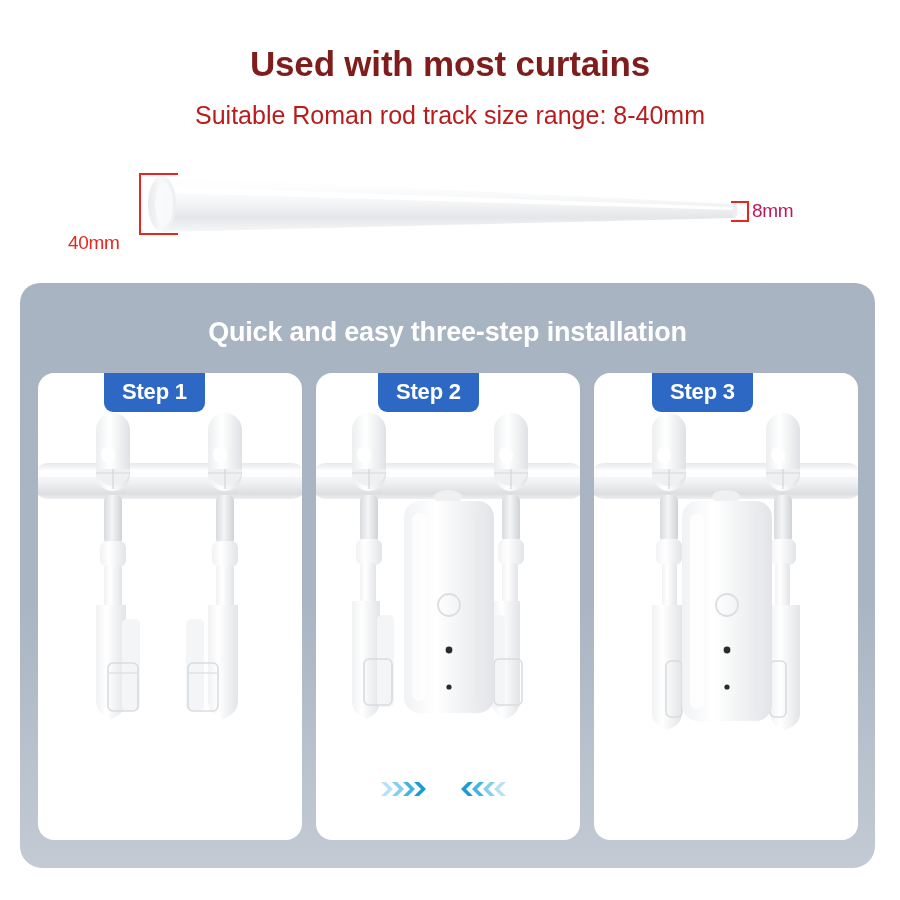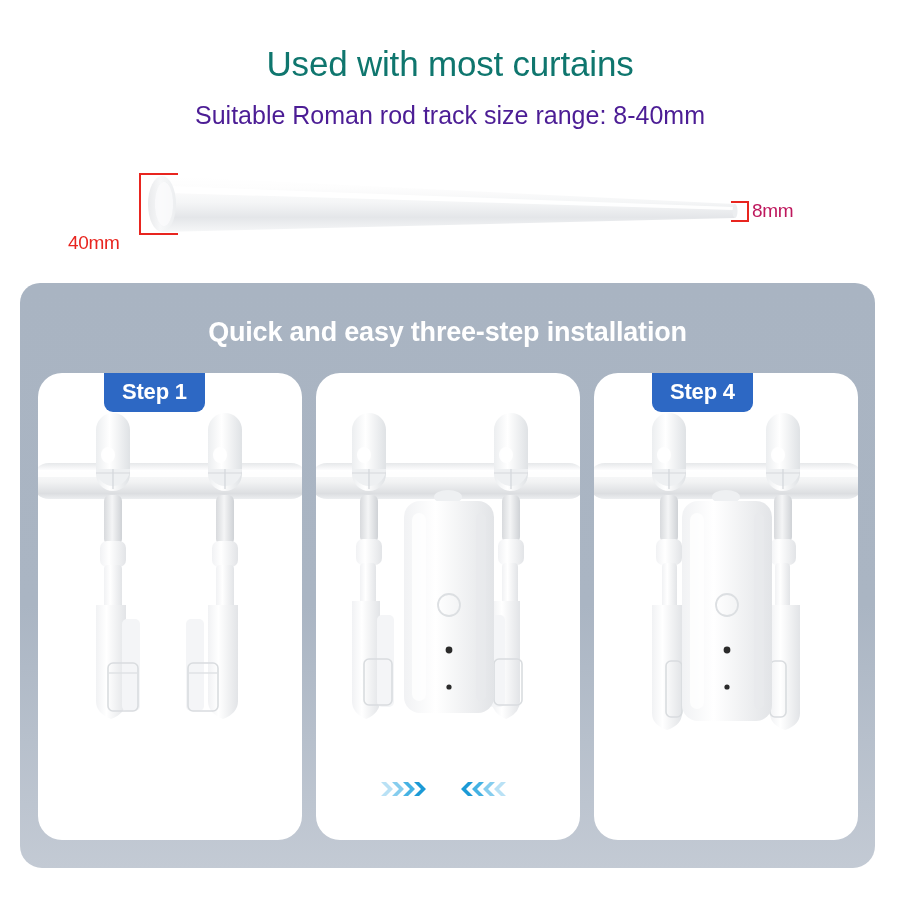--- a/index.html
+++ b/index.html
@@ -9,27 +9,27 @@
     font-family:"Liberation Sans", sans-serif;
     overflow:hidden;
     position:relative;
   }
   .page{position:relative;width:900px;height:900px;}
 
   
   .title{
     position:absolute;left:0;top:44px;width:900px;
     text-align:center;
-    font-size:35px;font-weight:normal;color:#0f766e;
+    font-size:35px;font-weight:bold;color:#7f1d1d;
     letter-spacing:-0.2px;
   }
   .subtitle{
     position:absolute;left:0;top:101px;width:900px;
     text-align:center;
-    font-size:25px;font-weight:normal;color:#4c1d95;
+    font-size:25px;font-weight:normal;color:#b91c1c;
   }
 
   
   .rod-area{position:absolute;left:0;top:160px;width:900px;height:105px;}
   .rod-svg{position:absolute;left:0;top:0;}
   .label-40{
     position:absolute;left:68px;top:200px;
     font-size:19px;color:#e8251f;font-weight:normal;
     letter-spacing:-0.3px;
     margin-top:32px;
@@ -57,21 +57,21 @@
   
   .cards{
     position:absolute;left:18px;top:90px;
     width:820px;height:467px;
     display:flex;gap:14px;
   }
   .card{
     position:relative;
     flex:1 1 0;
     background:#ffffff;
-    border-radius:24px;
+    border-radius:16px;
     overflow:hidden;
   }
   .badge{
     position:absolute;top:0;
     background:#2d68c4;
     color:#ffffff;
     font-size:22px;font-weight:bold;
     padding:8px 18px 9px 18px;
     border-radius:0 0 9px 9px;
     letter-spacing:-0.2px;
@@ -194,20 +194,21 @@
             <rect x="178" y="192" width="18" height="46" rx="4" fill="url(#clipG)"></rect>
             <path d="M170,232 h30 v96 q0,12 -15,18 q-15,-6 -15,-18 z" fill="url(#clipG)"></path>
             <rect x="148" y="246" width="18" height="92" rx="5" fill="#f4f5f7"></rect>
             <rect x="150" y="290" width="30" height="48" rx="5" fill="none" stroke="#d9dcdf" stroke-width="1.6"></rect>
             <line x1="150" y1="300" x2="180" y2="300" stroke="#dfe1e4" stroke-width="1.4"></line>
           </g>
         </svg>
       </div>
 
       <div class="card">
+        <div class="badge b2">Step 2</div>
         <svg class="scene" viewBox="0 0 264 467" preserveAspectRatio="xMidYMid meet">
 
           <rect x="-6" y="90" width="276" height="36" rx="17" fill="url(#railG)"></rect>
           <rect x="-6" y="97" width="276" height="7" rx="3.5" fill="#ffffff" opacity="0.85"></rect>
 
           <g>
             <rect x="36" y="40" width="34" height="78" rx="17" fill="url(#hookG)"></rect>
             <path d="M36,96 a17,17 0 0 0 34,0 z" fill="#eef0f2"></path>
             <line x1="53" y1="96" x2="53" y2="116" stroke="#d5d8dc" stroke-width="1.3"></line>
             <line x1="36" y1="100" x2="70" y2="100" stroke="#d5d8dc" stroke-width="1.2"></line>
@@ -259,21 +260,21 @@
               <path d="M12,2 L5,9 L12,16 L7,16 L0,9 L7,2 Z" fill="#1b9ad6"></path>
               <path d="M23,2 L16,9 L23,16 L18,16 L11,9 L18,2 Z" fill="#45b2e3"></path>
               <path d="M34,2 L27,9 L34,16 L29,16 L22,9 L29,2 Z" fill="#86cdee"></path>
               <path d="M45,2 L38,9 L45,16 L40,16 L33,9 L40,2 Z" fill="#b9e1f5"></path>
             </svg>
           </div>
         </div>
       </div>
 
       <div class="card">
-        <div class="badge b3">Step 4</div>
+        <div class="badge b3">Step 3</div>
         <svg class="scene" viewBox="0 0 264 467" preserveAspectRatio="xMidYMid meet">
 
           <rect x="-6" y="90" width="276" height="36" rx="17" fill="url(#railG)"></rect>
           <rect x="-6" y="97" width="276" height="7" rx="3.5" fill="#ffffff" opacity="0.85"></rect>
 
           <g>
             <rect x="58" y="40" width="34" height="78" rx="17" fill="url(#hookG)"></rect>
             <path d="M58,96 a17,17 0 0 0 34,0 z" fill="#eef0f2"></path>
             <line x1="75" y1="96" x2="75" y2="116" stroke="#d5d8dc" stroke-width="1.3"></line>
             <line x1="58" y1="100" x2="92" y2="100" stroke="#d5d8dc" stroke-width="1.2"></line>

